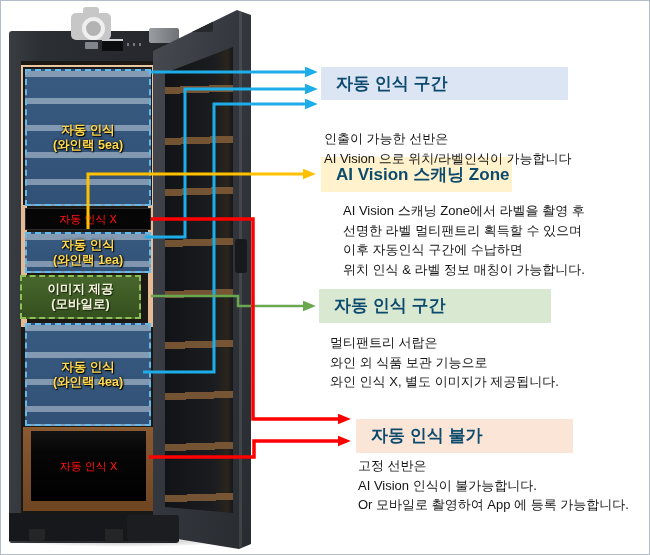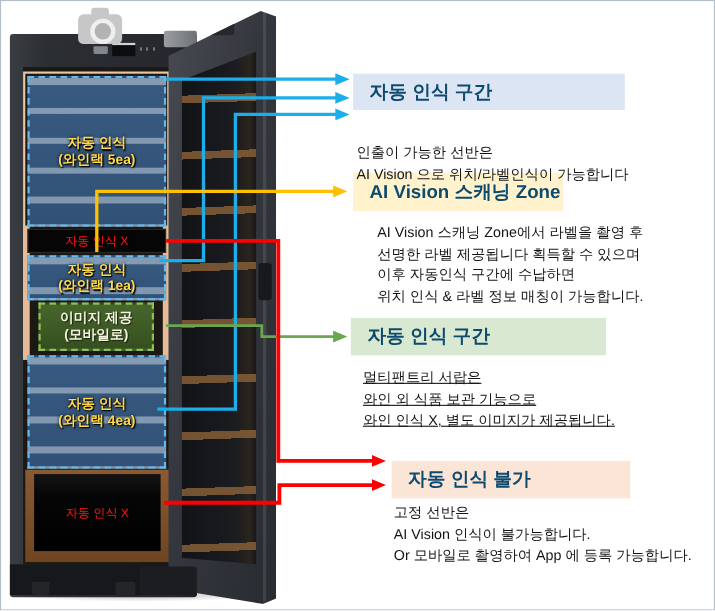--- a/index.html
+++ b/index.html
@@ -63,21 +63,21 @@
 
   
   .hbox{font-size:17px;font-weight:bold;color:#0c4a6e;padding-left:15px;box-sizing:border-box;white-space:nowrap;}
   .hbox1{left:320px;top:66px;width:247px;height:33px;line-height:33px;background:#dbe5f4;}
   .hbox2{left:320px;top:156px;width:191px;height:35px;line-height:35px;background:#fff2cc;}
   .hbox3{left:318px;top:288px;width:232px;height:34px;line-height:34px;background:#d9e8d0;}
   .hbox4{left:355px;top:418px;width:217px;height:34px;line-height:34px;background:#fbe5d6;}
   .bodytxt{font-size:13px;color:#141414;line-height:19.5px;white-space:nowrap;}
   .b1{left:323px;top:107px;margin-top:21px;}
   .b2{left:318px;top:200px;margin-left:24px;}
-  .b3{left:329px;top:332px;text-decoration:underline;}
+  .b3{left:329px;top:332px;}
   .b4{left:357px;top:455px;}
 
   .lines-svg{left:0;top:0;width:650px;height:555px;pointer-events:none;}
 </style>
 </head>
 <body>
 
 <div class="page">
 
   <div class="abs floor-shadow"></div>
@@ -105,21 +105,21 @@
 
   <div class="abs zone zone-black" style="left:24px;top:207px;width:126px;height:22px;">
     <div class="zl">자동 인식 X</div>
   </div>
 
   <div class="abs zone zone-blue" style="left:24px;top:231px;width:126px;height:41px;">
     <div class="zl">자동 인식</div>
     <div class="zl">(와인랙 1ea)</div>
   </div>
 
-  <div class="abs zone zone-green" style="left:34px;top:274px;width:105px;height:44px;text-align:right;">
+  <div class="abs zone zone-green" style="left:19px;top:274px;width:121px;height:44px;text-align:right;">
     <div class="zl">이미지 제공</div>
     <div class="zl">(모바일로)</div>
   </div>
 
   <div class="abs zone zone-blue" style="left:24px;top:322px;width:126px;height:103px;">
     <div class="zl">자동 인식</div>
     <div class="zl">(와인랙 4ea)</div>
   </div>
 
   <div class="abs zone zone-wood" style="left:22px;top:426px;width:131px;height:84px;">
@@ -145,21 +145,21 @@
   <div class="abs hbox hbox2">AI Vision 스캐닝 Zone</div>
   <div class="abs hbox hbox3">자동 인식 구간</div>
   <div class="abs hbox hbox4">자동 인식 불가</div>
 
   <div class="abs bodytxt b1">
     <div>인출이 가능한 선반은</div>
     <div>AI Vision 으로 위치/라벨인식이 가능합니다</div>
   </div>
   <div class="abs bodytxt b2">
     <div>AI Vision 스캐닝 Zone에서 라벨을 촬영 후</div>
-    <div>선명한 라벨 제공됩니다 획득할 수 있으며</div>
+    <div>선명한 라벨 멀티팬트리 획득할 수 있으며</div>
     <div>이후 자동인식 구간에 수납하면</div>
     <div>위치 인식 &amp; 라벨 정보 매칭이 가능합니다.</div>
   </div>
   <div class="abs bodytxt b3">
     <div>멀티팬트리 서랍은</div>
     <div>와인 외 식품 보관 기능으로</div>
     <div>와인 인식 X, 별도 이미지가 제공됩니다.</div>
   </div>
   <div class="abs bodytxt b4">
     <div>고정 선반은</div>

